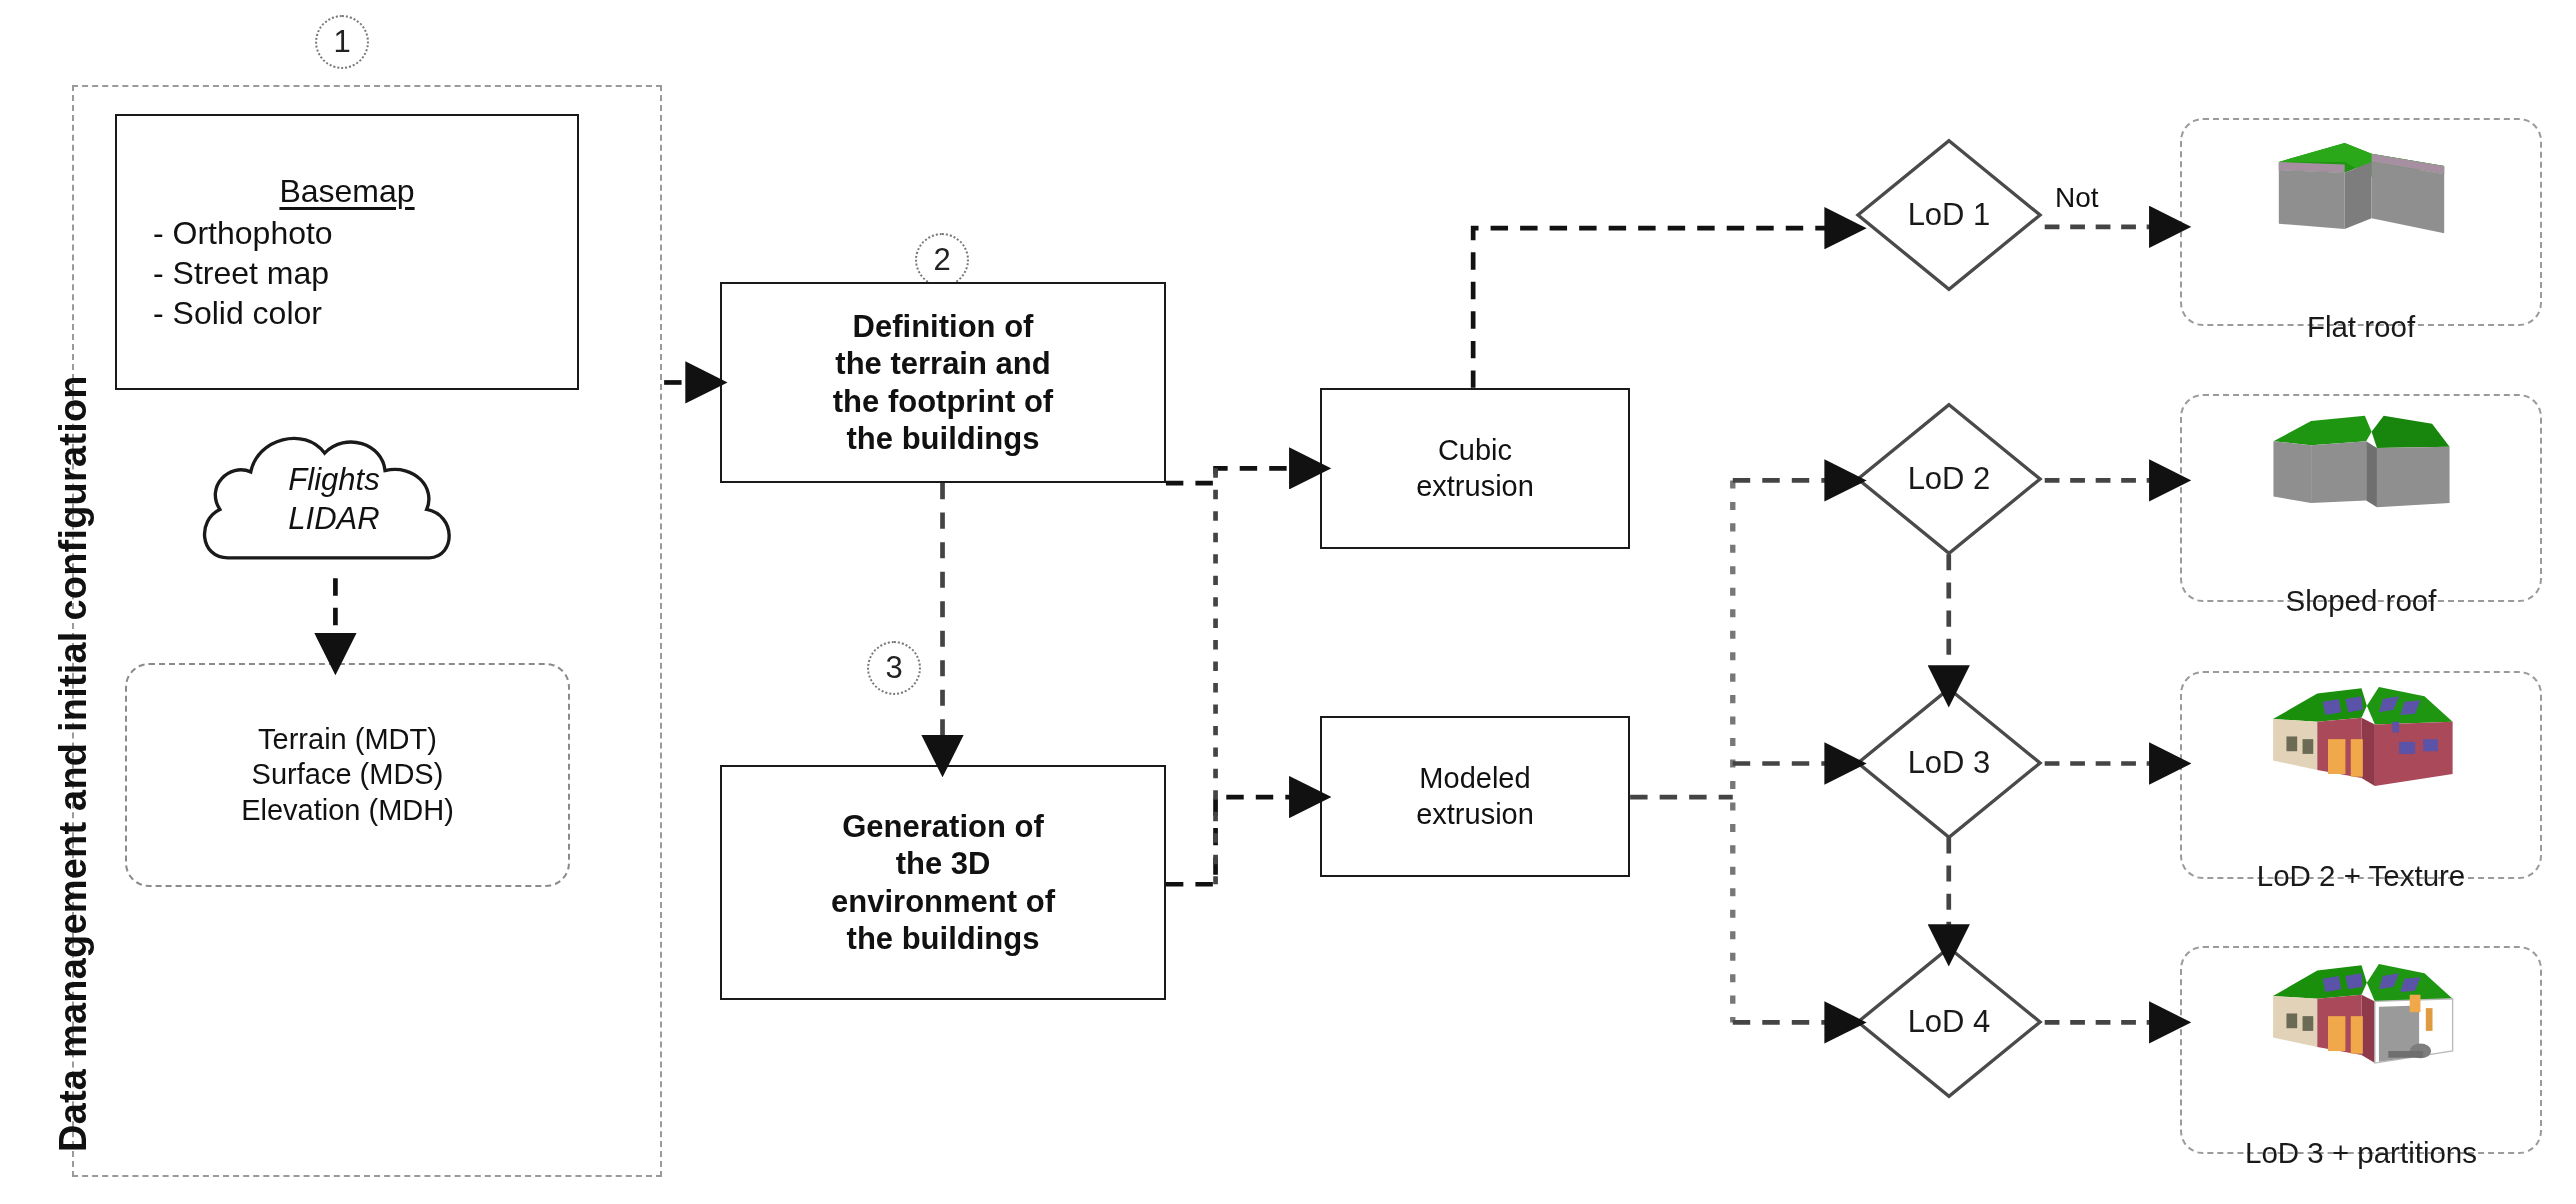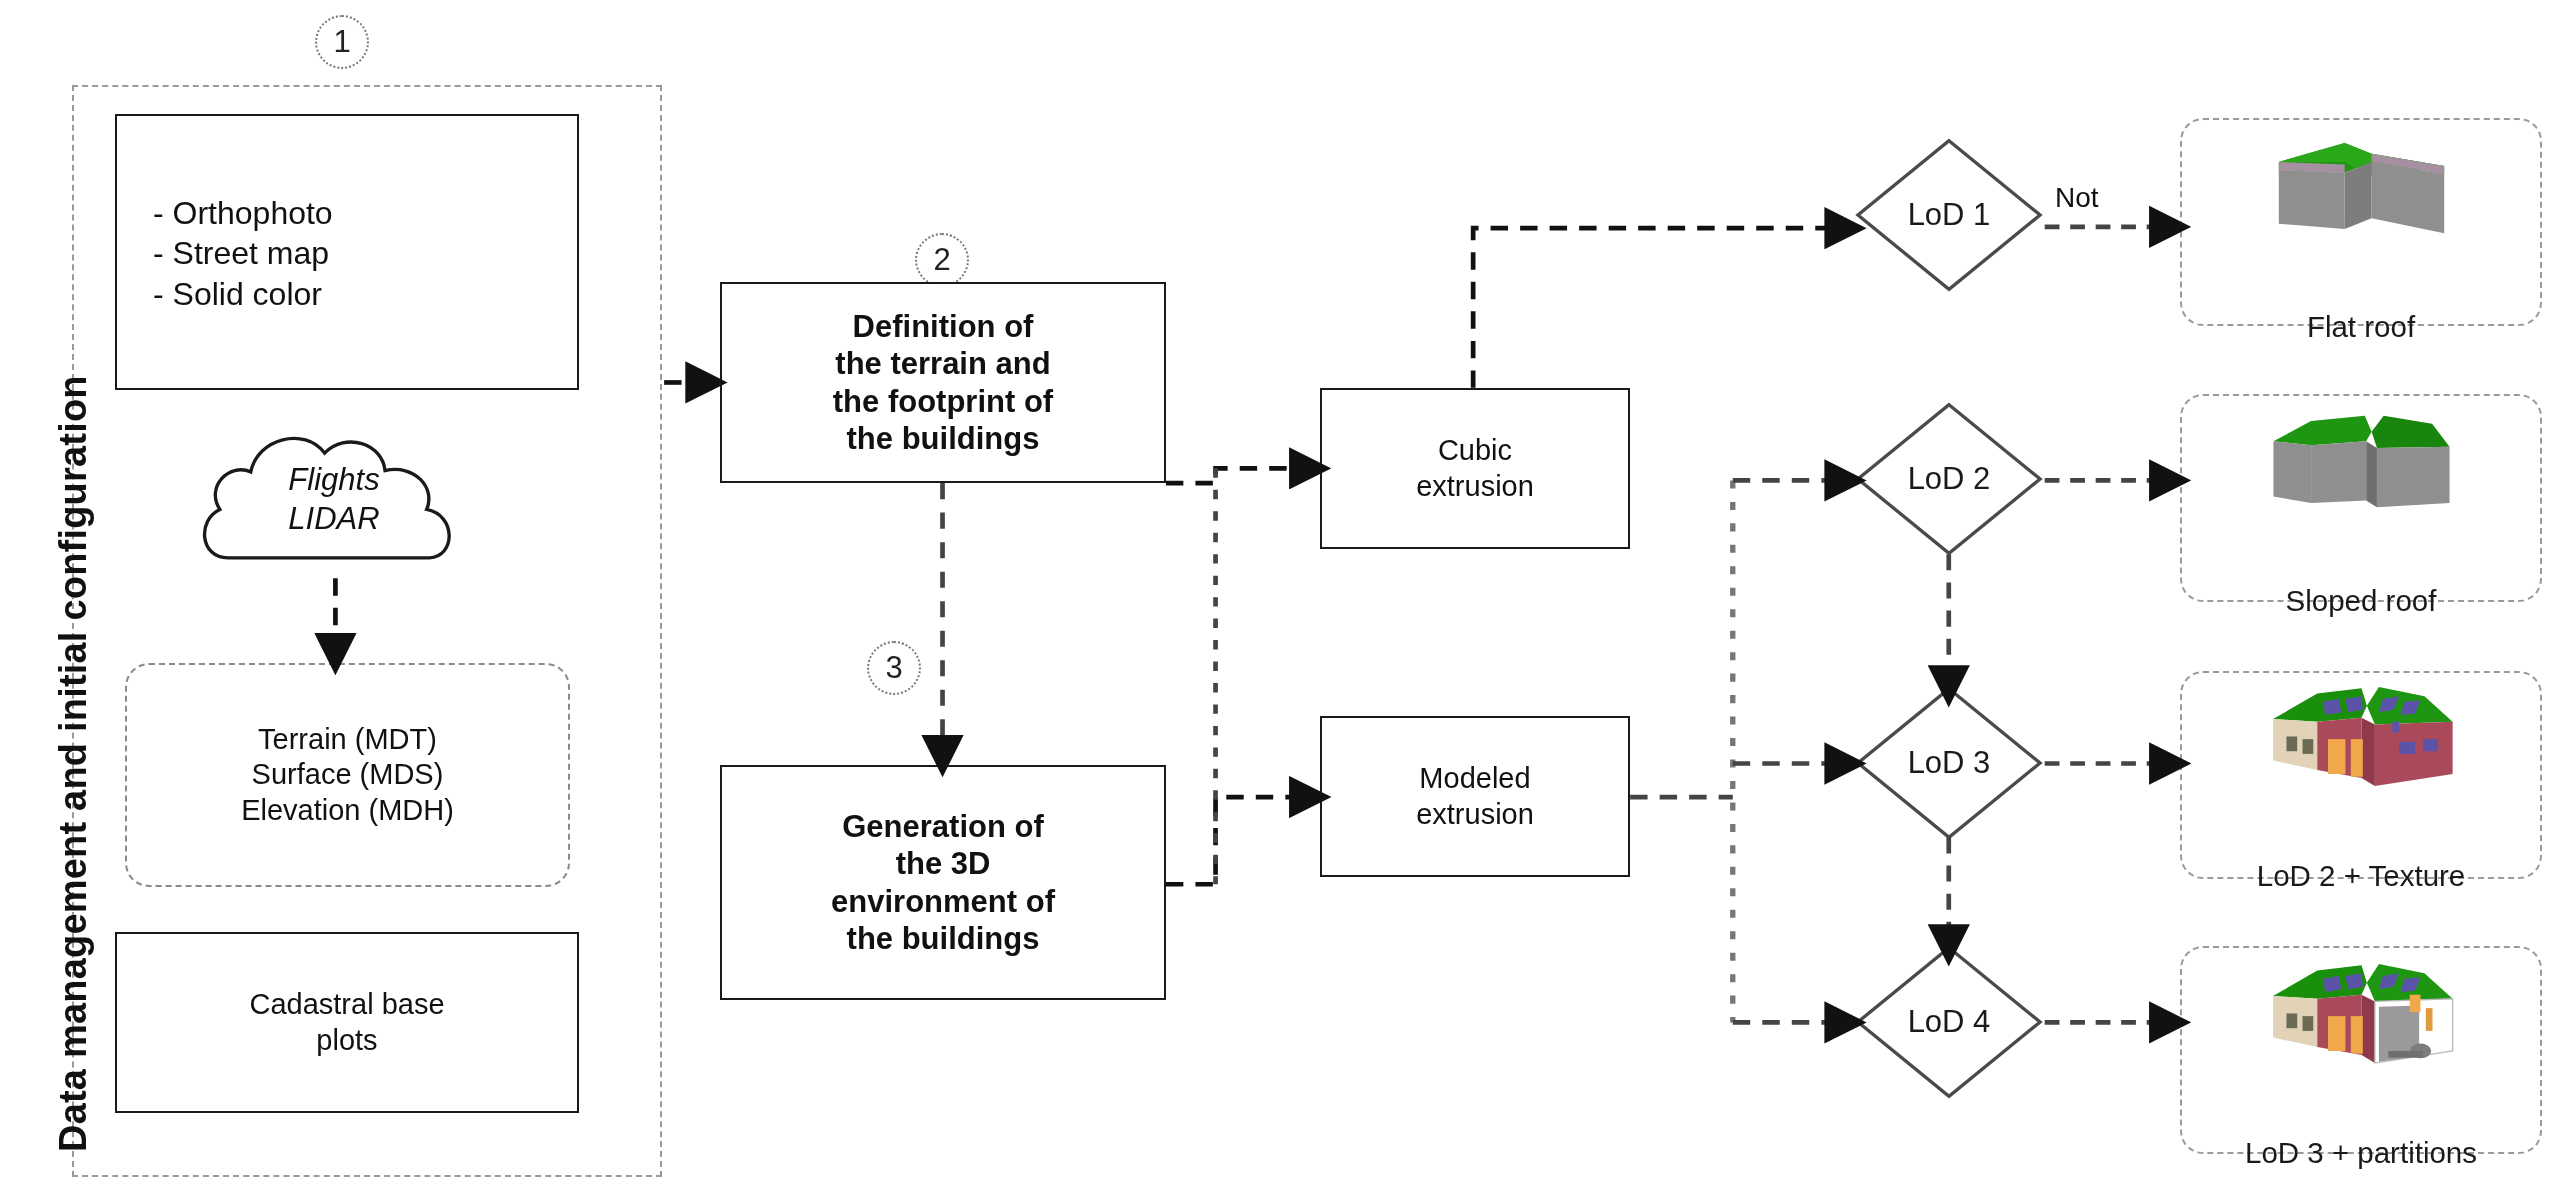--- a/index.html
+++ b/index.html
@@ -54,20 +54,21 @@
   <div class="group-outline" style="left:72px;top:85px;width:590px;height:1092px;"></div>
 
   <div class="sidelabel" style="left:52px;top:1152px;">Data management and initial configuration</div>
 
   <div class="step-badge" style="left:315px;top:14.8px;">1</div>
   <div class="step-badge" style="left:915px;top:233px;">2</div>
   <div class="step-badge" style="left:867px;top:641px;">3</div>
 
   <div class="node solidbox" style="left:115px;top:114px;width:464px;height:276px;">
     <div class="basemap-inner">
+      <div class="basemap-title">Basemap</div>
       <div class="basemap-li">- Orthophoto</div>
       <div class="basemap-li">- Street map</div>
       <div class="basemap-li">- Solid color</div>
     </div>
   </div>
 
   <div class="cloud" style="left:193px;top:402px;width:282px;height:176px;">
     <svg viewBox="0 0 420 262" width="282" height="176">
       <path d="M 52 232
                C 10 232 6 176 40 160
@@ -84,26 +85,20 @@
   </div>
 
   <div class="node dashdot" style="left:125px;top:663px;width:445px;height:224px;">
     <div class="txt-reg">
       <div>Terrain (MDT)</div>
       <div>Surface (MDS)</div>
       <div>Elevation  (MDH)</div>
     </div>
   </div>
 
-  <div class="node solidbox" style="left:115px;top:932px;width:464px;height:181px;">
-    <div class="txt-reg">
-      <div>Cadastral base</div>
-      <div>plots</div>
-    </div>
-  </div>
 
   <div class="node solidbox" style="left:720px;top:282px;width:446px;height:201px;">
     <div class="txt-bold">
       <div>Definition  of</div>
       <div>the terrain and</div>
       <div>the footprint of</div>
       <div>the buildings</div>
     </div>
   </div>
 

